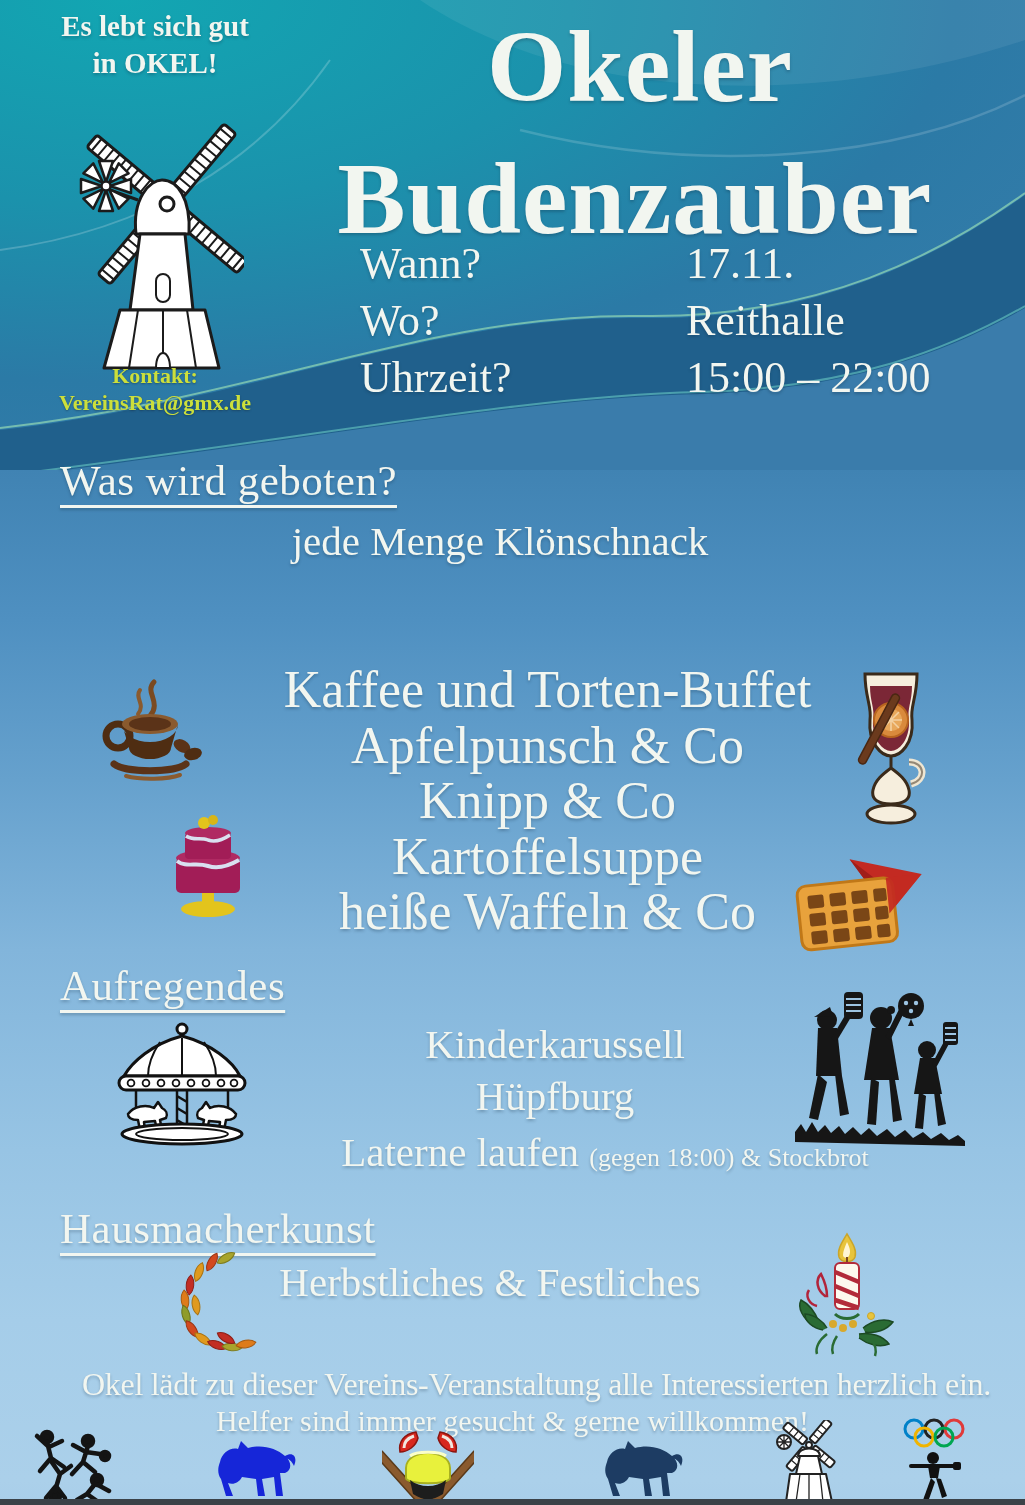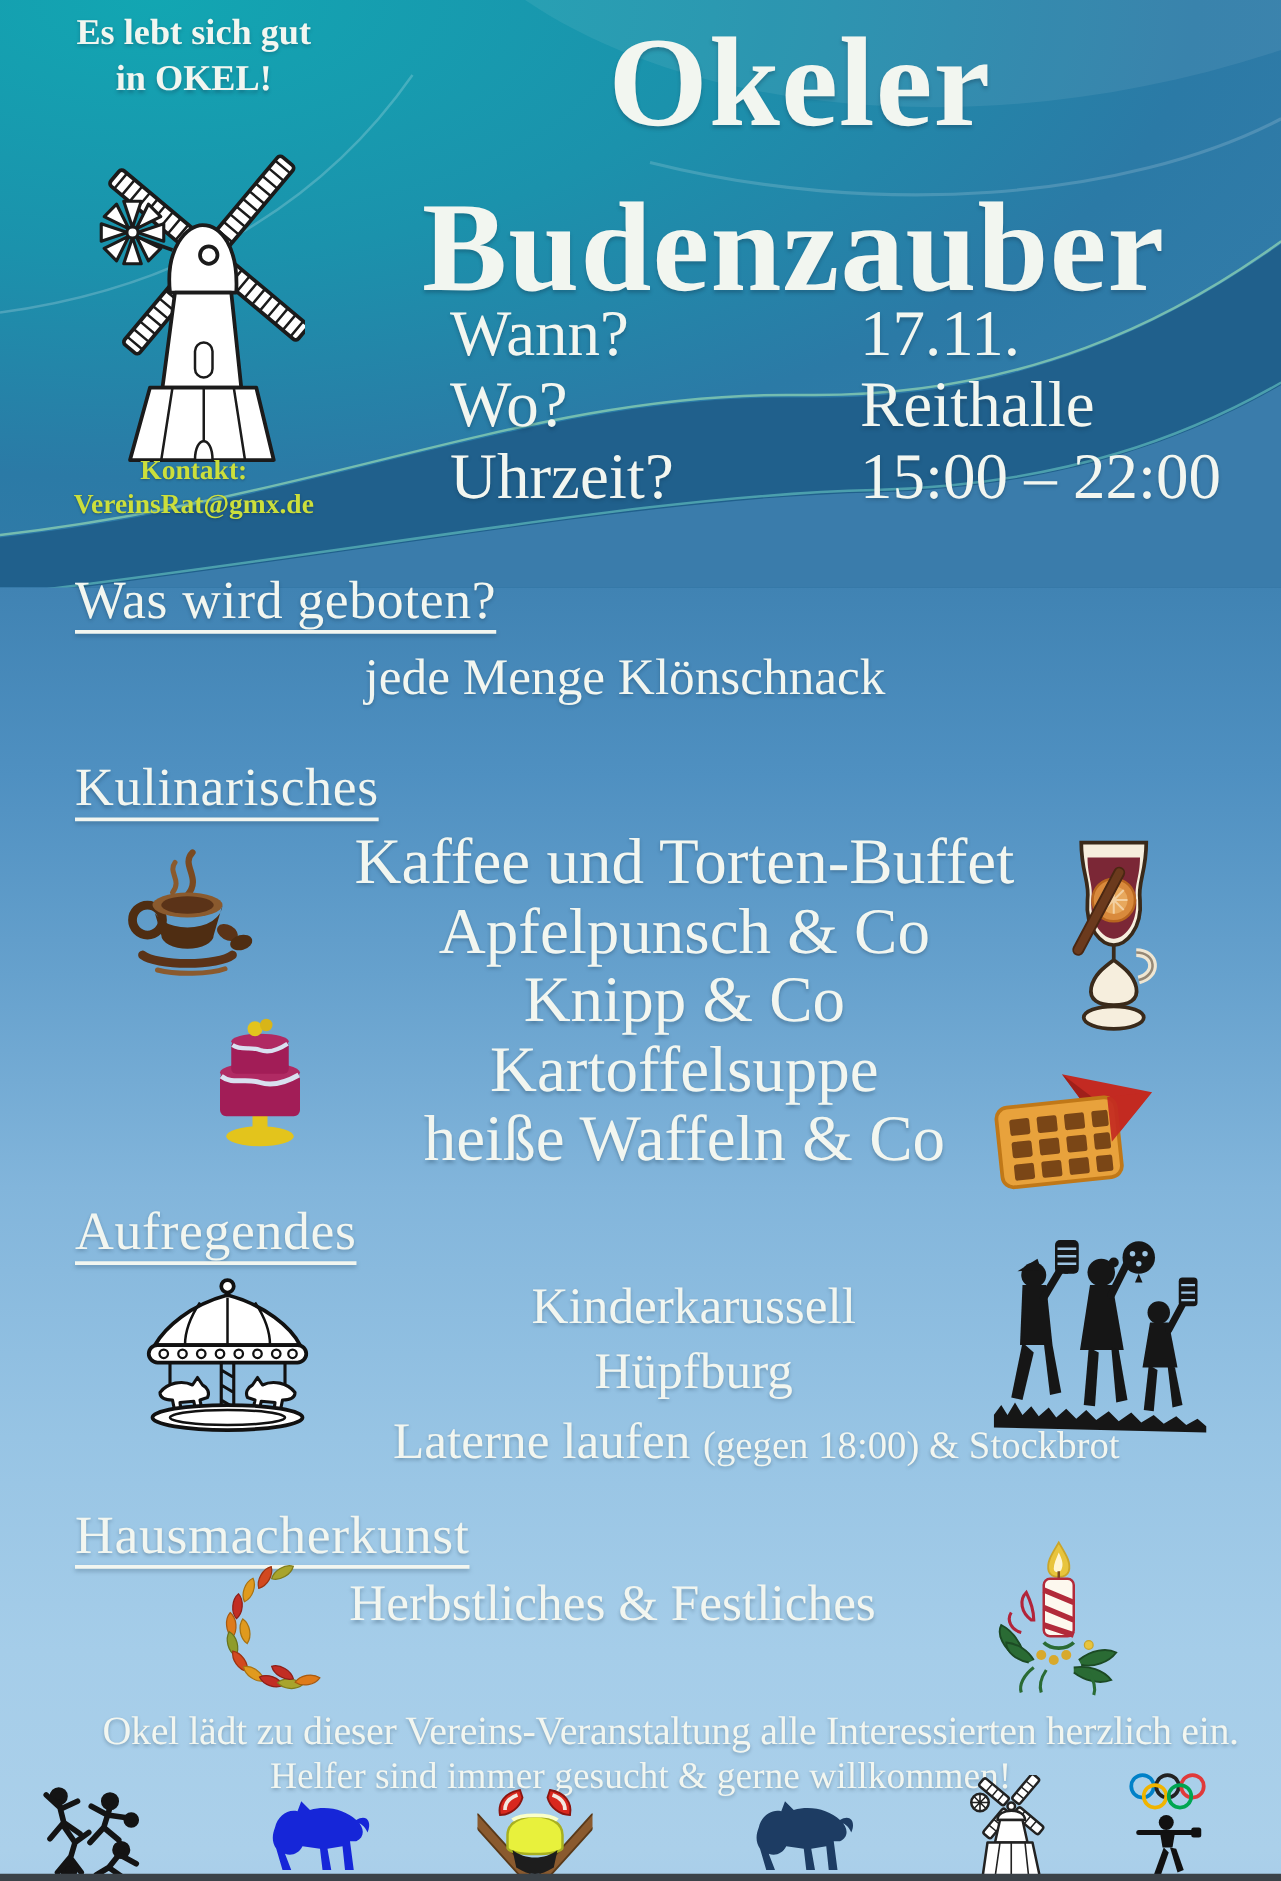--- a/index.html
+++ b/index.html
@@ -13,28 +13,28 @@
   }
   .abs { position:absolute; }
   .txt { text-shadow: 0 2px 3px rgba(15,40,60,.28); }
   .center { text-align:center; }
   .sec-head {
     font-size:43px; letter-spacing:.5px;
     text-decoration:underline; text-underline-offset:10px;
     -webkit-text-decoration-thickness:2.5px; text-decoration-thickness:2.5px;
   }
   .title-line { font-weight:bold; letter-spacing:1px; line-height:1.0; font-size:102px; }
-  .qa-row { font-size:52px; }
+  .qa-row { font-size:44px; }
   .qa-row .q { display:inline-block; width:315px; }
   .items { font-size:52px; line-height:55.5px; }
   .items2 { font-size:41px; line-height:52px; }
   .badge { font-size:29px; line-height:37px; font-weight:bold; }
   .contact { font-weight:bold; color:#ccdf3b; font-size:22px; line-height:27px;
              text-shadow: 0 1px 2px rgba(20,40,60,.45); }
-  .note { font-size:31px;text-align:right; }
+  .note { font-size:26px;text-align:right; }
   .footer1 { font-size:32px; letter-spacing:-.3px;padding-left:24px; }
   .footer2 { font-size:30px; }
   .bottom-bar { position:absolute; left:0; bottom:0; width:1025px; height:6px; background:#3b4248; }
   svg { display:block; }
 </style>
 </head>
 <body>
 
 <div class="poster">
 
@@ -114,21 +114,20 @@
     <span class="a">Reithalle</span>
   </div>
   <div class="abs qa-row txt" style="left:360px;top:352px">
     <span class="q">Uhrzeit?</span>
     <span class="a">15:00 – 22:00</span>
   </div>
 
   <div class="abs sec-head txt" style="left:60px;top:456px">Was wird geboten?</div>
   <div class="abs txt center" style="left:150px;top:517px;width:700px;font-size:41px">jede Menge Klönschnack</div>
 
-  <div class="abs sec-head txt" style="left:60px;top:606px">Kulinarisches</div>
   <div class="abs items center txt" style="left:225px;top:662px;width:645px">
     <div>Kaffee und Torten-Buffet</div>
     <div>Apfelpunsch &amp; Co</div>
     <div>Knipp &amp; Co</div>
     <div>Kartoffelsuppe</div>
     <div>heiße Waffeln &amp; Co</div>
   </div>
 
   <svg class="abs" style="left:92px;top:676px" width="110" height="114" viewBox="0 0 110 114">
     <path d="M62,6 C52,16 70,26 58,40" stroke="#7a4a21" stroke-width="5" fill="none" stroke-linecap="round"></path>

